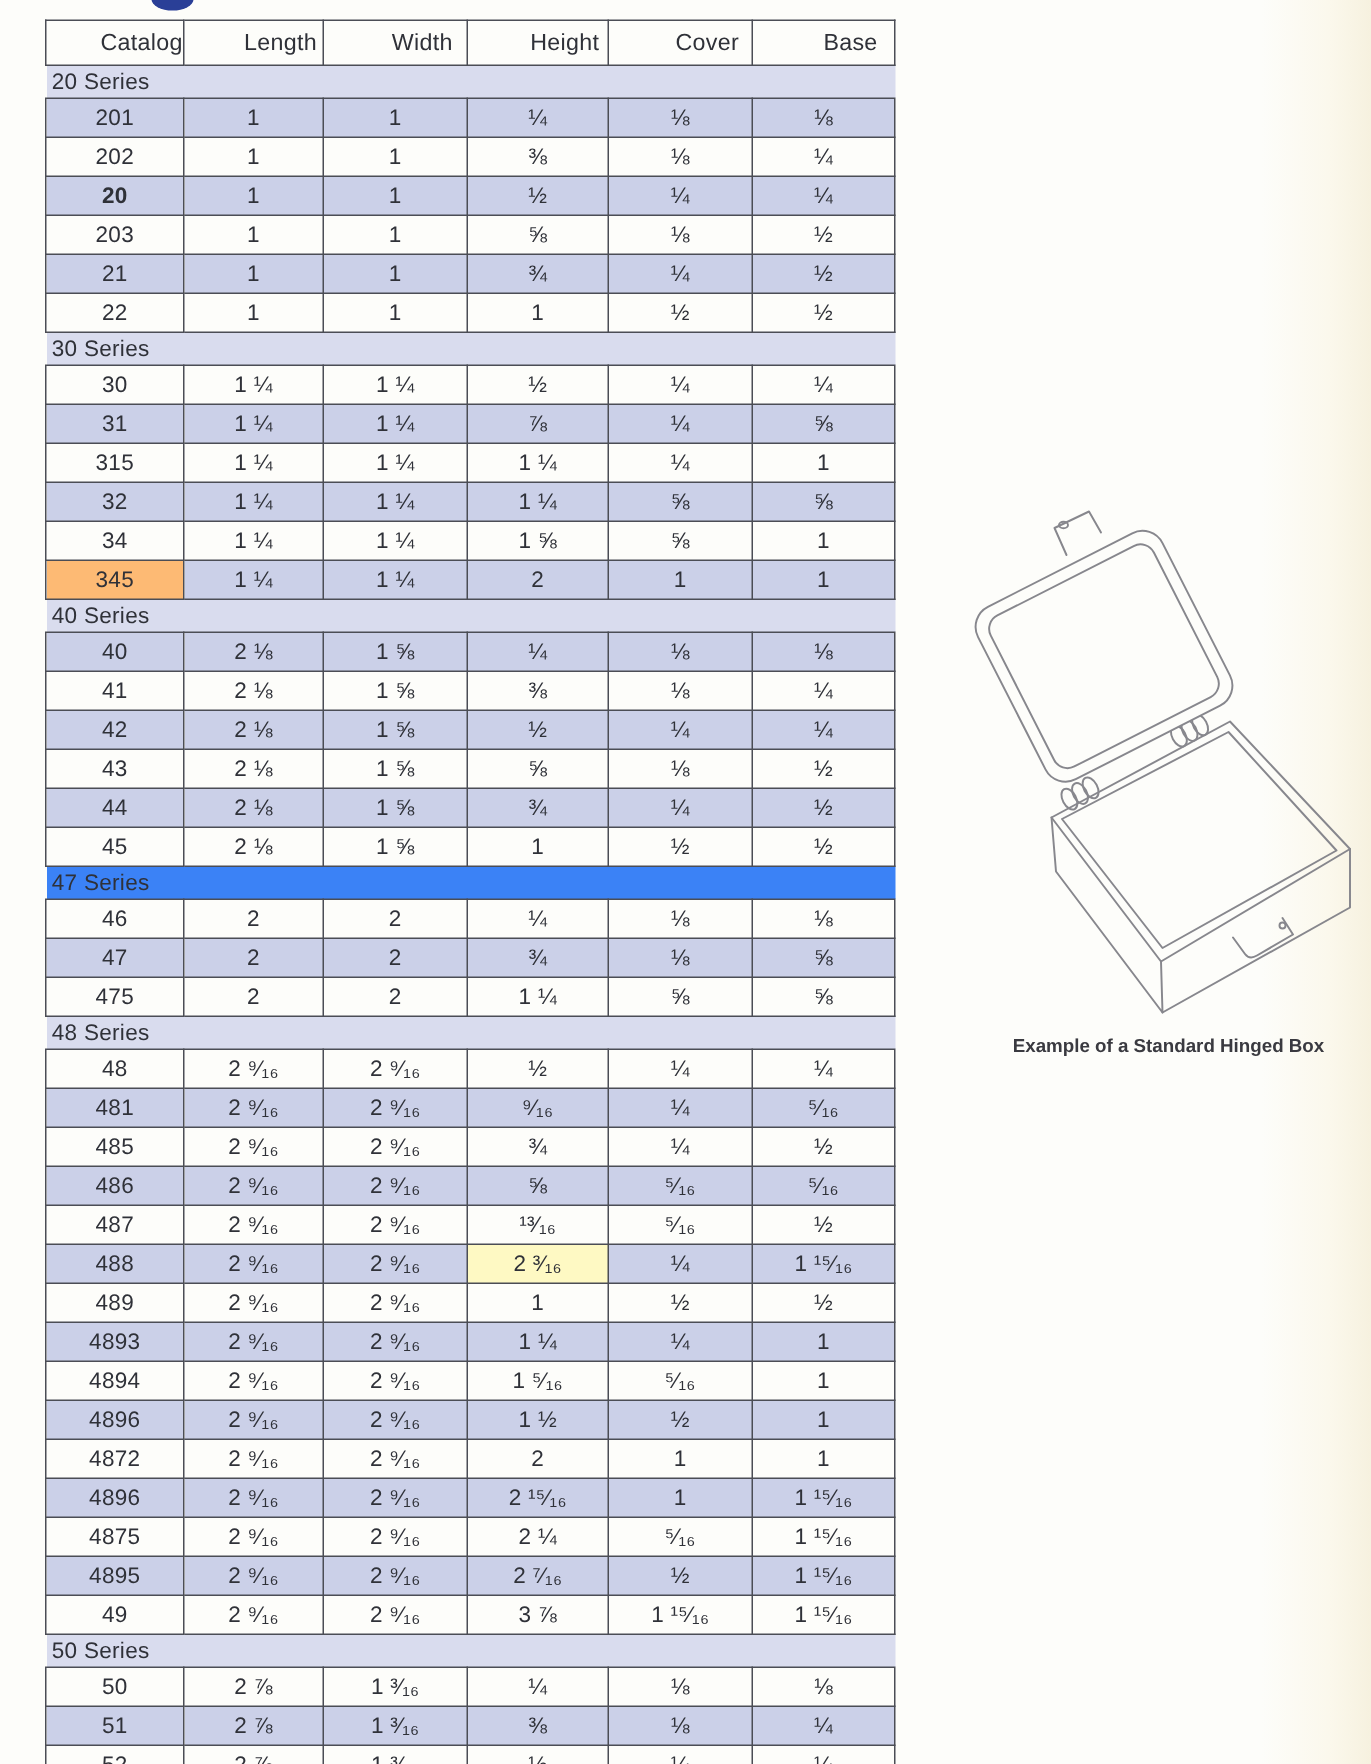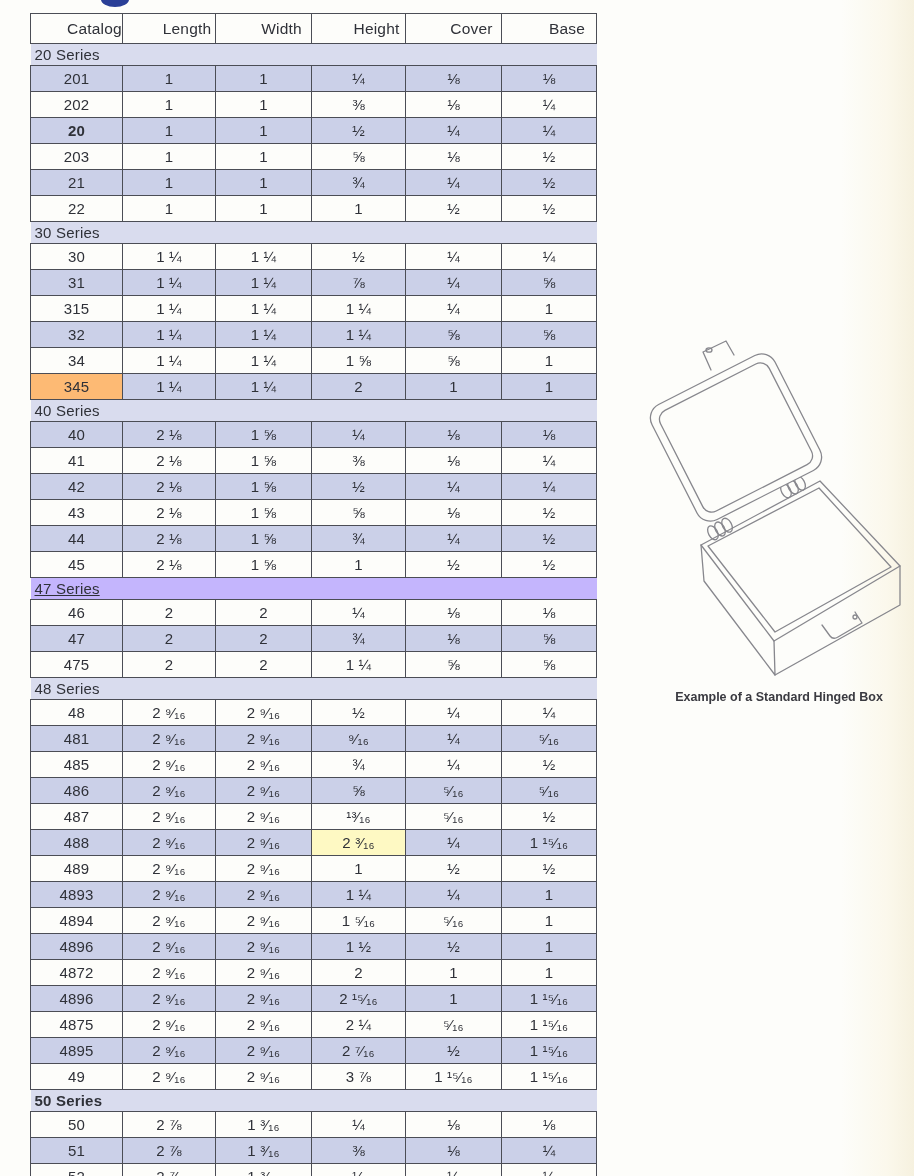--- a/index.html
+++ b/index.html
@@ -220,21 +220,21 @@
         </tr>
         <tr>
           <td>45</td>
           <td>2 ⅛</td>
           <td>1 ⅝</td>
           <td>1</td>
           <td>½</td>
           <td>½</td>
         </tr>
         <tr class="band">
-          <td colspan="6" style="background: #c4b5fd; text-decoration: underline;">47 Series</td>
+          <td colspan="6" style="background: #3b82f6;">47 Series</td>
         </tr>
         <tr>
           <td>46</td>
           <td>2</td>
           <td>2</td>
           <td>¼</td>
           <td>⅛</td>
           <td>⅛</td>
         </tr>
         <tr class="shaded">
@@ -370,21 +370,21 @@
         </tr>
         <tr>
           <td>49</td>
           <td>2 ⁹⁄₁₆</td>
           <td>2 ⁹⁄₁₆</td>
           <td>3 ⅞</td>
           <td>1 ¹⁵⁄₁₆</td>
           <td>1 ¹⁵⁄₁₆</td>
         </tr>
         <tr class="band">
-          <td colspan="6" style="background: rgb(217, 220, 238); font-weight: bold;">50 Series</td>
+          <td colspan="6" style="background: rgb(217, 220, 238);">50 Series</td>
         </tr>
         <tr>
           <td>50</td>
           <td>2 ⅞</td>
           <td>1 ³⁄₁₆</td>
           <td>¼</td>
           <td>⅛</td>
           <td>⅛</td>
         </tr>
         <tr class="shaded">

